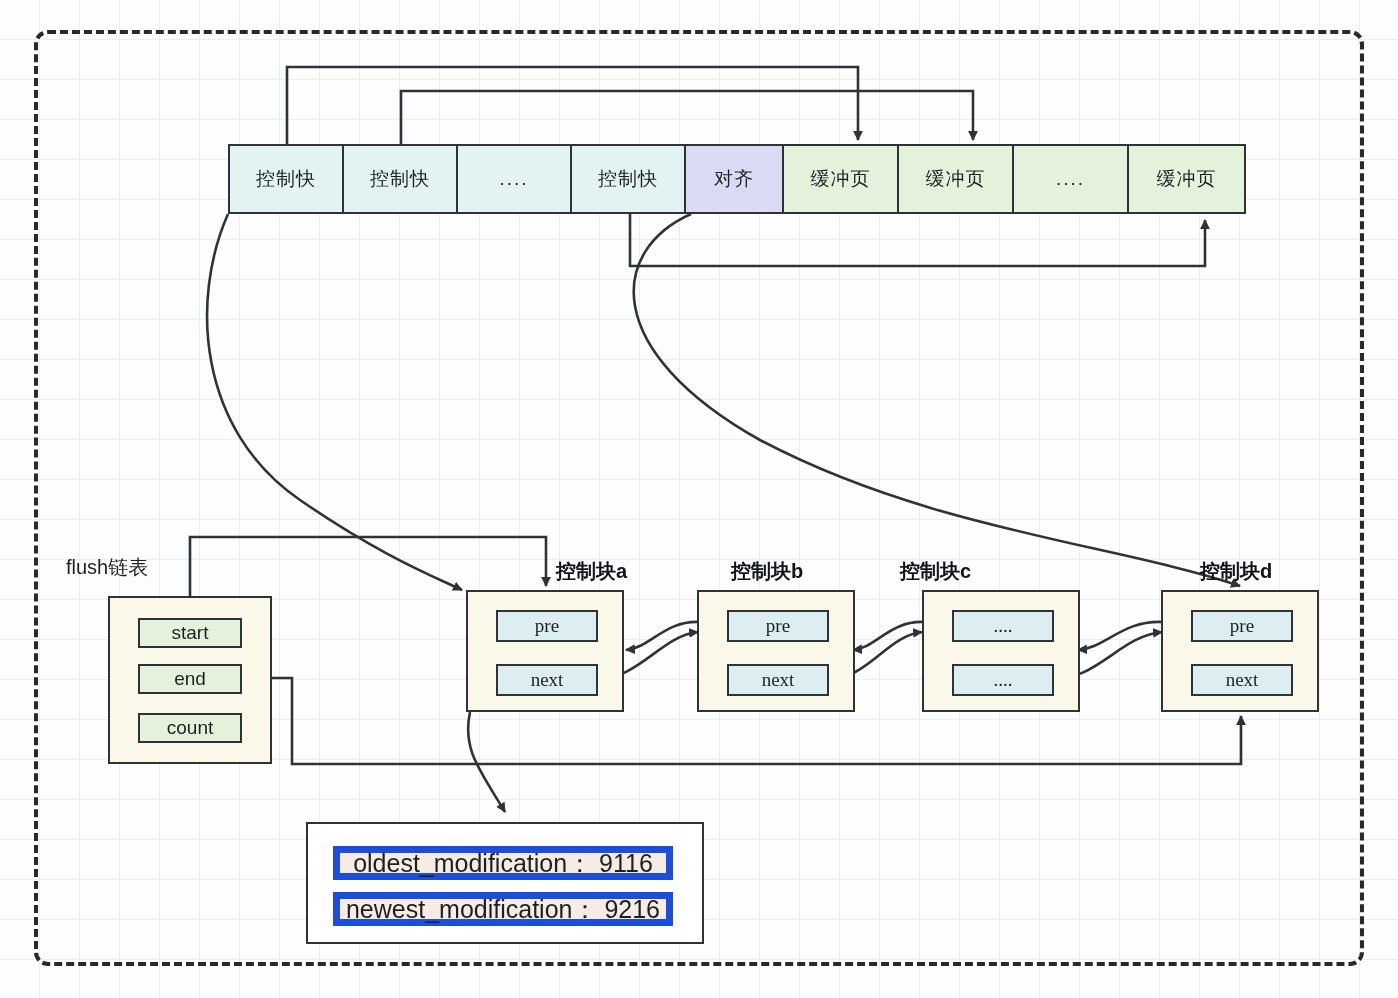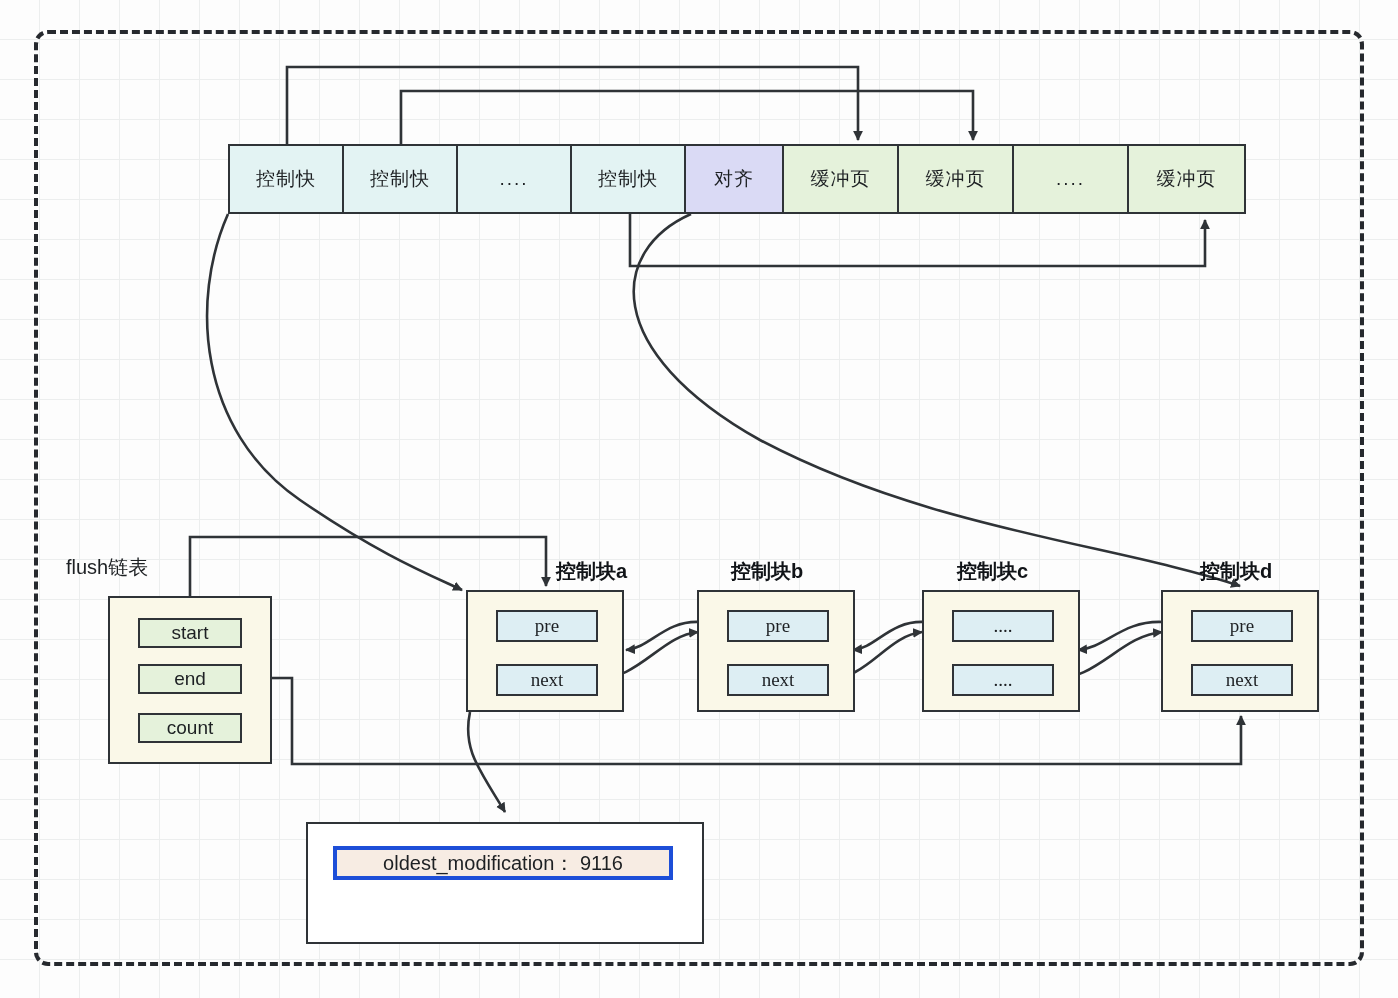--- a/index.html
+++ b/index.html
@@ -105,39 +105,39 @@
     position:absolute;
     font-size:20px;font-weight:bold;color:#111418;
     white-space:nowrap;
   }
   .cb-a{left:466px;top:590px;}
   .cb-b{left:697px;top:590px;}
   .cb-c{left:922px;top:590px;}
   .cb-d{left:1161px;top:590px;}
   .t-a{left:556px;top:558px;text-align:center;}
   .t-b{left:731px;top:558px;}
-  .t-c{left:957px;top:558px;}
+  .t-c{left:900px;top:558px;}
   .t-d{left:1200px;top:558px;}
 
   
   .modbox{
     position:absolute;left:306px;top:822px;
     width:398px;height:122px;
     background:#ffffff;
     border:2px solid #2f3337;
     box-sizing:border-box;
   }
   .modrow{
     position:absolute;left:25px;
     width:340px;height:34px;
     background:#f7ece3;
-    border:4px solid #1d4ed8;
-    box-sizing:border-box;
-    display:flex;align-items:center;justify-content:center;
-    font-size:20px;color:#1d2023;
+    border:7px solid #1d4ed8;
+    box-sizing:border-box;
+    display:flex;align-items:center;justify-content:center;
+    font-size:25px;color:#1d2023;
   }
   .mr0{top:22px;}
   .mr1{top:68px;}
 
   
   .watermark{
     position:absolute;left:980px;top:938px;
     font-size:21px;
     color:#a7a7a7;
     white-space:nowrap;
@@ -223,16 +223,17 @@
   </div>
 
   <div class="cb-title t-d">控制块d</div>
   <div class="cblock cb-d">
     <div class="slot s0">pre</div>
     <div class="slot s1">next</div>
   </div>
 
   <div class="modbox">
     <div class="modrow mr0">oldest_modification： 9116</div>
+    <div class="modrow mr1">newest_modification： 9216</div>
   </div>
 
 
 </div>
 
 </body></html>

